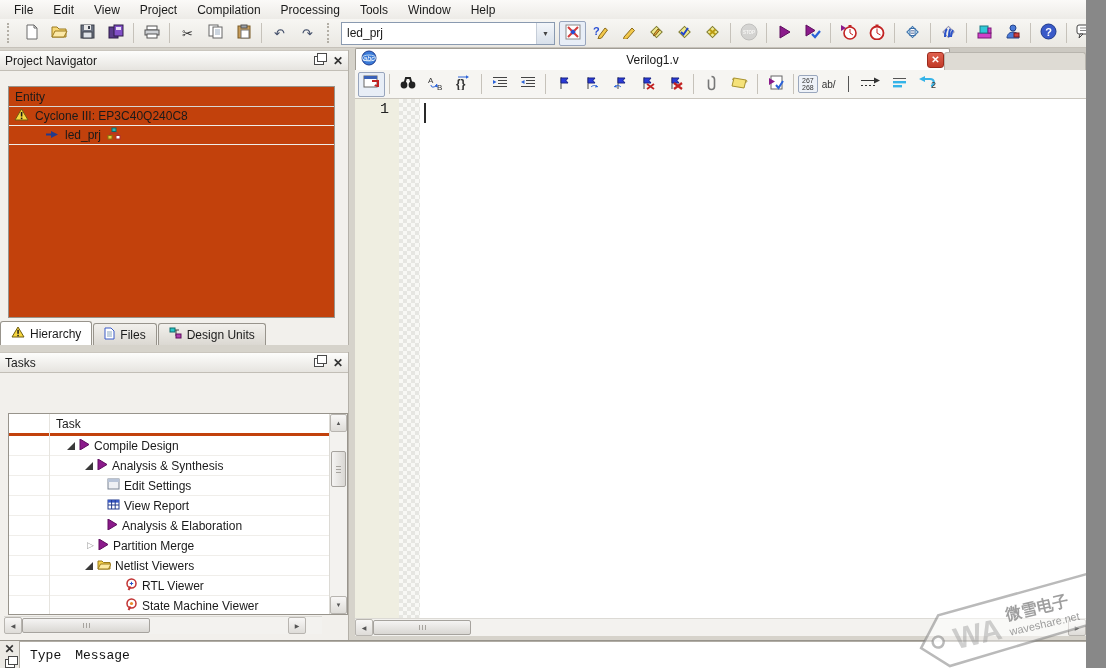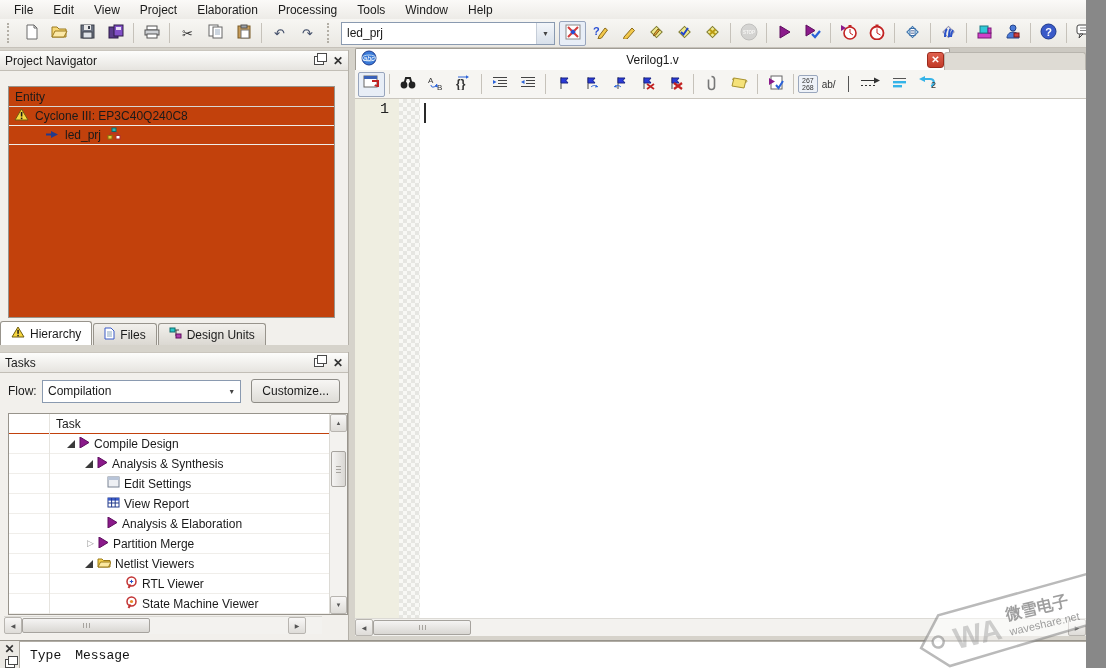--- a/index.html
+++ b/index.html
@@ -33,21 +33,21 @@
   .ptab{height:21px;display:flex;align-items:center;gap:5px;padding:0 10px;border:1px solid #98948c;border-bottom:none;border-radius:3px 3px 0 0;background:linear-gradient(#f2f0ec,#dbd8d2);margin-right:1px;}
   .ptab.active{background:#fff;height:23px;}
   
   .flow-row{position:absolute;top:28px;left:8px;right:8px;height:22px;display:flex;align-items:center;}
   .flow-label{width:34px;}
   .combo2{display:flex;align-items:center;flex:1;height:21px;background:#fff;border:1px solid #8a9ab0;margin-right:10px;}
   .btn7{height:22px;padding:0 10px;display:flex;align-items:center;justify-content:center;background:linear-gradient(#f7f6f4,#dedcd7);border:1px solid #8e8c87;border-radius:3px;}
   #task-table{position:absolute;left:8px;top:61px;width:338px;bottom:25px;background:#fff;border:1px solid #98948c;}
   .tt-inner{position:absolute;left:0;top:0;right:17px;bottom:0;overflow:hidden;}
   .tt-colline{position:absolute;left:40px;top:0;bottom:0;width:1px;background:#e6e4df;}
-  .tt-header{height:19px;border-bottom:1px solid #c2410c;display:flex;align-items:center;padding-left:47px;}
+  .tt-header{height:19px;border-bottom:3px solid #c2410c;display:flex;align-items:center;padding-left:47px;}
   .trow{height:19px;display:flex;align-items:center;border-bottom:1px solid #f0eeea;padding-left:28px;gap:4px;white-space:nowrap;}
   .ind{display:inline-block;flex:0 0 auto;}
   .exp{width:0;height:0;border-right:4px solid #3a3a3a;border-bottom:4px solid #3a3a3a;border-left:4px solid transparent;border-top:4px solid transparent;flex:0 0 auto;}
   .col-tri{color:#9a9a9a;font-size:9px;line-height:1;flex:0 0 auto;}
   
   .vsb{position:absolute;right:0;top:0;bottom:0;width:17px;background:#f3f2ef;border-left:1px solid #dcdad5;}
   .sbtn{position:absolute;left:0;right:0;height:16px;display:flex;align-items:center;justify-content:center;background:linear-gradient(#f8f7f6,#dedcd8);border:1px solid #b8b5b0;border-radius:2px;font-size:6px;color:#555;}
   .vthumb{position:absolute;left:1px;right:1px;height:34px;background:linear-gradient(90deg,#f5f4f3,#d9d7d3);border:1px solid #a6a39e;border-radius:2px;}
   .vthumb:after{content:"";position:absolute;left:4px;right:4px;top:50%;height:7px;margin-top:-3px;background:repeating-linear-gradient(#a6a39e 0 1px,transparent 1px 3px);}
   .hsb{position:absolute;height:17px;background:#f3f2ef;border-top:1px solid #dcdad5;}
@@ -82,21 +82,21 @@
 </head>
 <body>
 
 <div id="app">
 
   <div class="menubar">
     <span class="mi">File</span>
     <span class="mi">Edit</span>
     <span class="mi">View</span>
     <span class="mi">Project</span>
-    <span class="mi">Elaboration</span>
+    <span class="mi">Compilation</span>
     <span class="mi">Processing</span>
     <span class="mi">Tools</span>
     <span class="mi">Window</span>
     <span class="mi">Help</span>
   </div>
 
   <div class="toolbar">
     <span class="grip"></span>
     <span class="tb">
         <span><svg width="15" height="16">
@@ -341,30 +341,20 @@
   </div>
 
   <div class="panel" id="tasks" style="left:0;top:352px;width:348px;height:288px;">
     <div class="panel-title">
       <span>Tasks</span>
       <span class="pt-btns">
         <span class="float-ic"></span>
         <span class="close-x">✕</span>
       </span>
     </div>
-    <div class="flow-row">
-      <span class="flow-label">Flow:</span>
-      <span class="combo2">
-        <span class="val" style="flex:1;padding:0 5px;">Compilation</span>
-        <span style="width:17px;text-align:center;font-size:7px;color:#444;">▼</span>
-      </span>
-      <span class="btn7">
-          <span>Customize...</span>
-        </span>
-    </div>
     <div id="task-table">
       <div class="tt-inner">
         <div class="tt-colline"></div>
         <div class="tt-header">Task</div>
         <div class="trow">
           <span class="ind" style="width:26px"></span>
             <span class="exp"></span>
           <span><svg width="11" height="11">
                 <path d="M1 0l9 5.5L1 11z" fill="#8b1a8b" stroke="#5e0e5e"></path>
               </svg></span>

